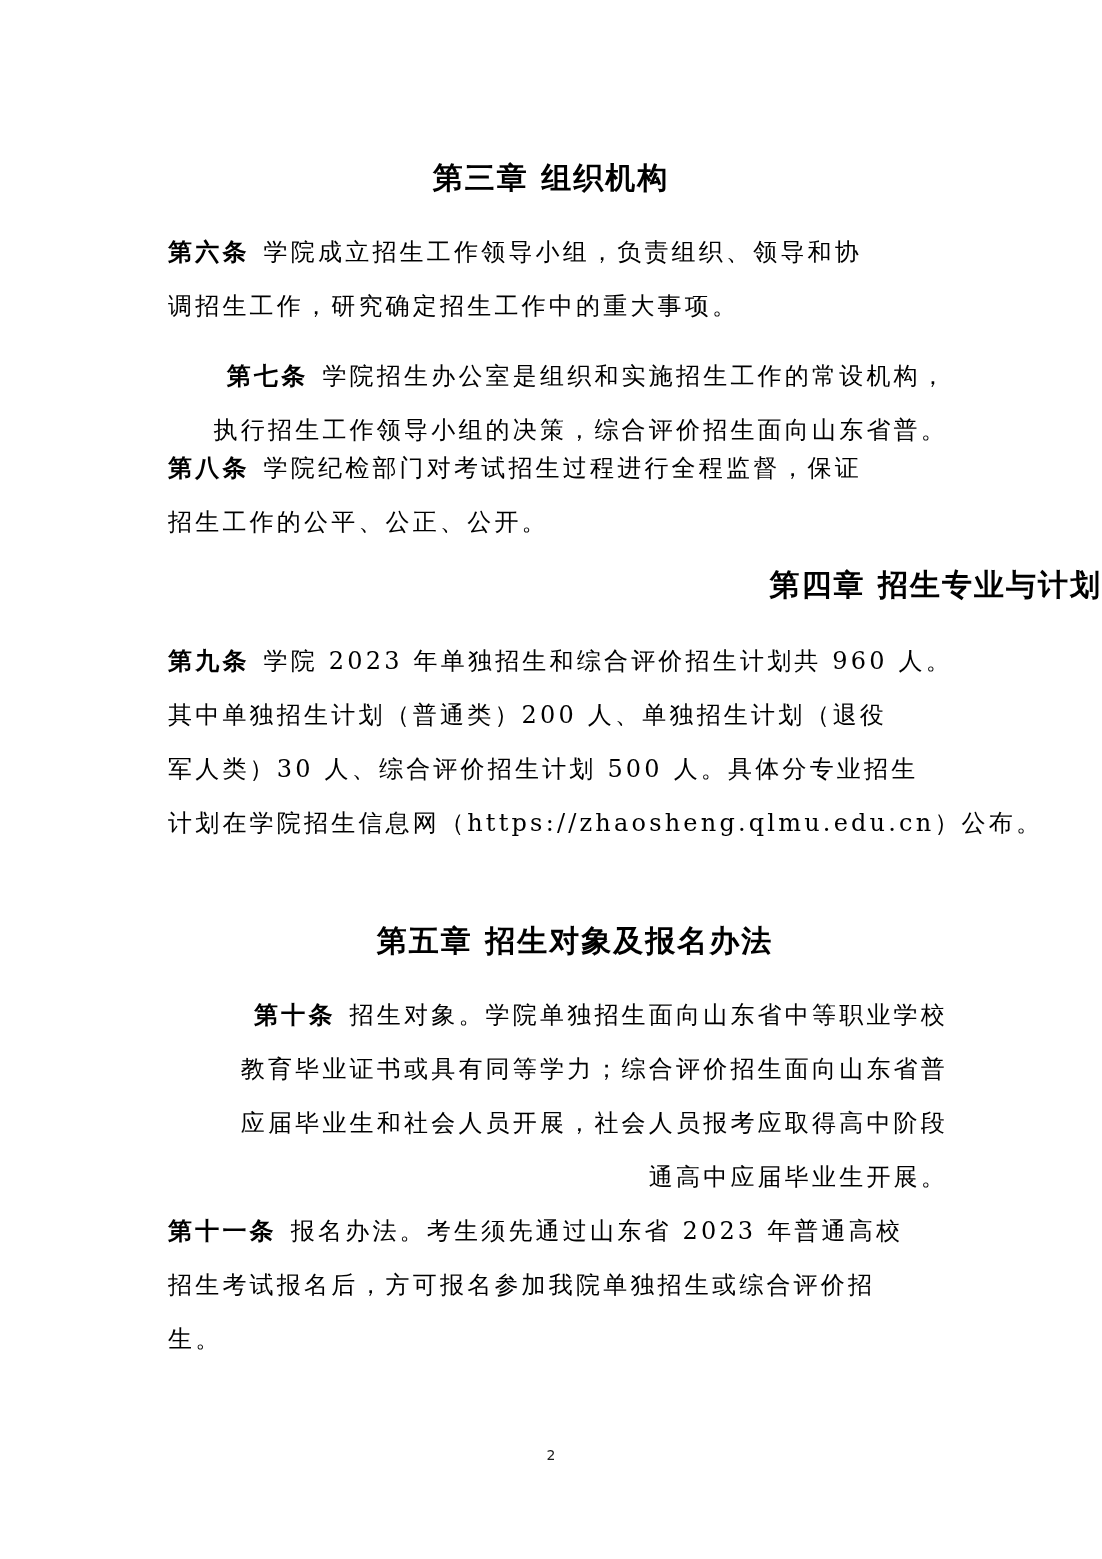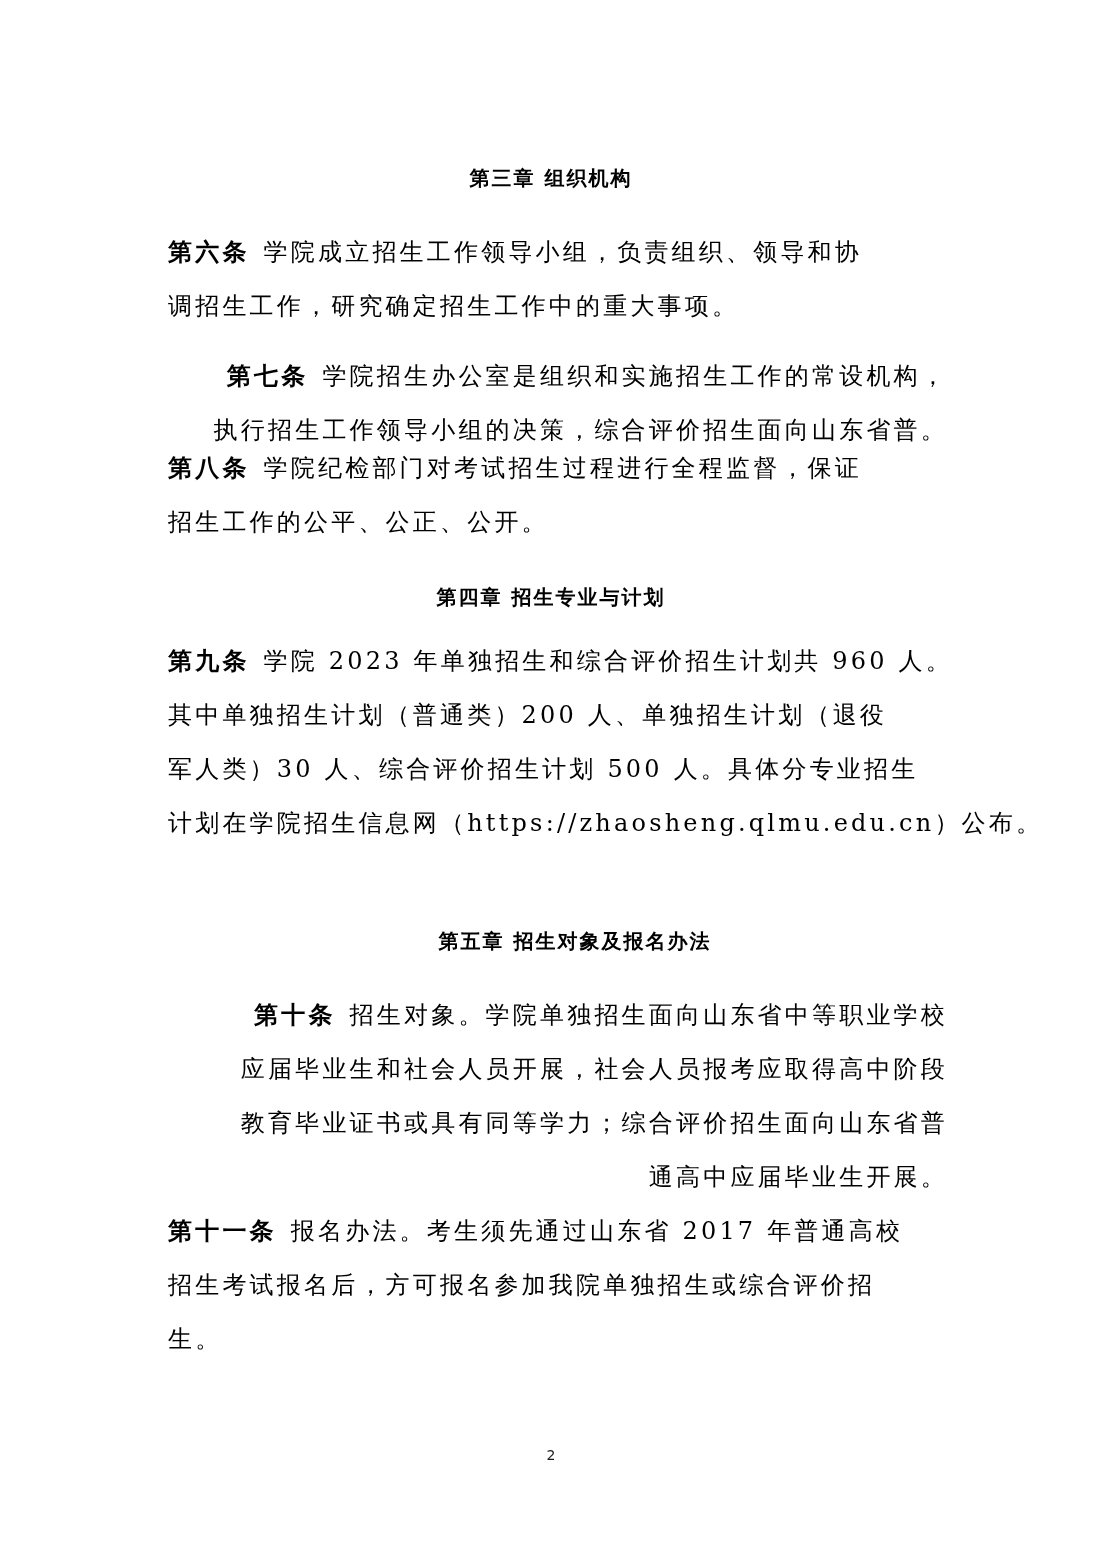--- a/index.html
+++ b/index.html
@@ -20,21 +20,21 @@
       left: 0; top: 0;
       width: 1102px;
       height: 1559px;
       background: #ffffff;
     }
     .chapter {
       position: absolute;
       left: 0;
       width: 1102px;
       text-align: center;
-      font-size: 20px;
+      font-size: 30px;
       font-weight: bold;
       letter-spacing: 2px;
       line-height: 40px;
     }
     .para {
       position: absolute;
       left: 168px;
       width: 780px;
     }
     .line {
@@ -74,38 +74,38 @@
   <div class="para" style="top:349px;text-align:right;">
     <div class="line"><span class="article-label">第七条</span><span>学院招生办公室是组织和实施招生工作的常设机构，</span></div>
     <div class="line">执行招生工作领导小组的决策，综合评价招生面向山东省普。</div>
   </div>
 
   <div class="para" style="top:441px;">
     <div class="line"><span class="article-label">第八条</span><span>学院纪检部门对考试招生过程进行全程监督，保证</span></div>
     <div class="line">招生工作的公平、公正、公开。</div>
   </div>
 
-  <div class="chapter" style="top:577px;">第四章  招生专业与计划</div>
+  <div class="chapter" style="top:565px;text-align:right;">第四章  招生专业与计划</div>
 
   <div class="para" style="top:634px;">
     <div class="line"><span class="article-label">第九条</span><span>学院 2023 年单独招生和综合评价招生计划共 960 人。</span></div>
     <div class="line">其中单独招生计划（普通类）200 人、单独招生计划（退役</div>
     <div class="line">军人类）30 人、综合评价招生计划 500 人。具体分专业招生</div>
     <div class="line">计划在学院招生信息网（https://zhaosheng.qlmu.edu.cn）公布。</div>
   </div>
 
   <div class="chapter" style="top:921px;padding-left:24px;">第五章  招生对象及报名办法</div>
 
   <div class="para" style="top:988px;text-align:right;">
     <div class="line"><span class="article-label">第十条</span><span>招生对象。学院单独招生面向山东省中等职业学校</span></div>
+    <div class="line">教育毕业证书或具有同等学力；综合评价招生面向山东省普</div>
     <div class="line">应届毕业生和社会人员开展，社会人员报考应取得高中阶段</div>
-    <div class="line">教育毕业证书或具有同等学力；综合评价招生面向山东省普</div>
     <div class="line">通高中应届毕业生开展。</div>
   </div>
 
   <div class="para" style="top:1204px;">
-    <div class="line"><span class="article-label">第十一条</span><span>报名办法。考生须先通过山东省 2017 年普通高校</span></div>
+    <div class="line"><span class="article-label">第十一条</span><span>报名办法。考生须先通过山东省 2023 年普通高校</span></div>
     <div class="line">招生考试报名后，方可报名参加我院单独招生或综合评价招</div>
     <div class="line">生。</div>
   </div>
 
   <div class="footer-page-number">2</div>
 </div>
 
 </body></html>

